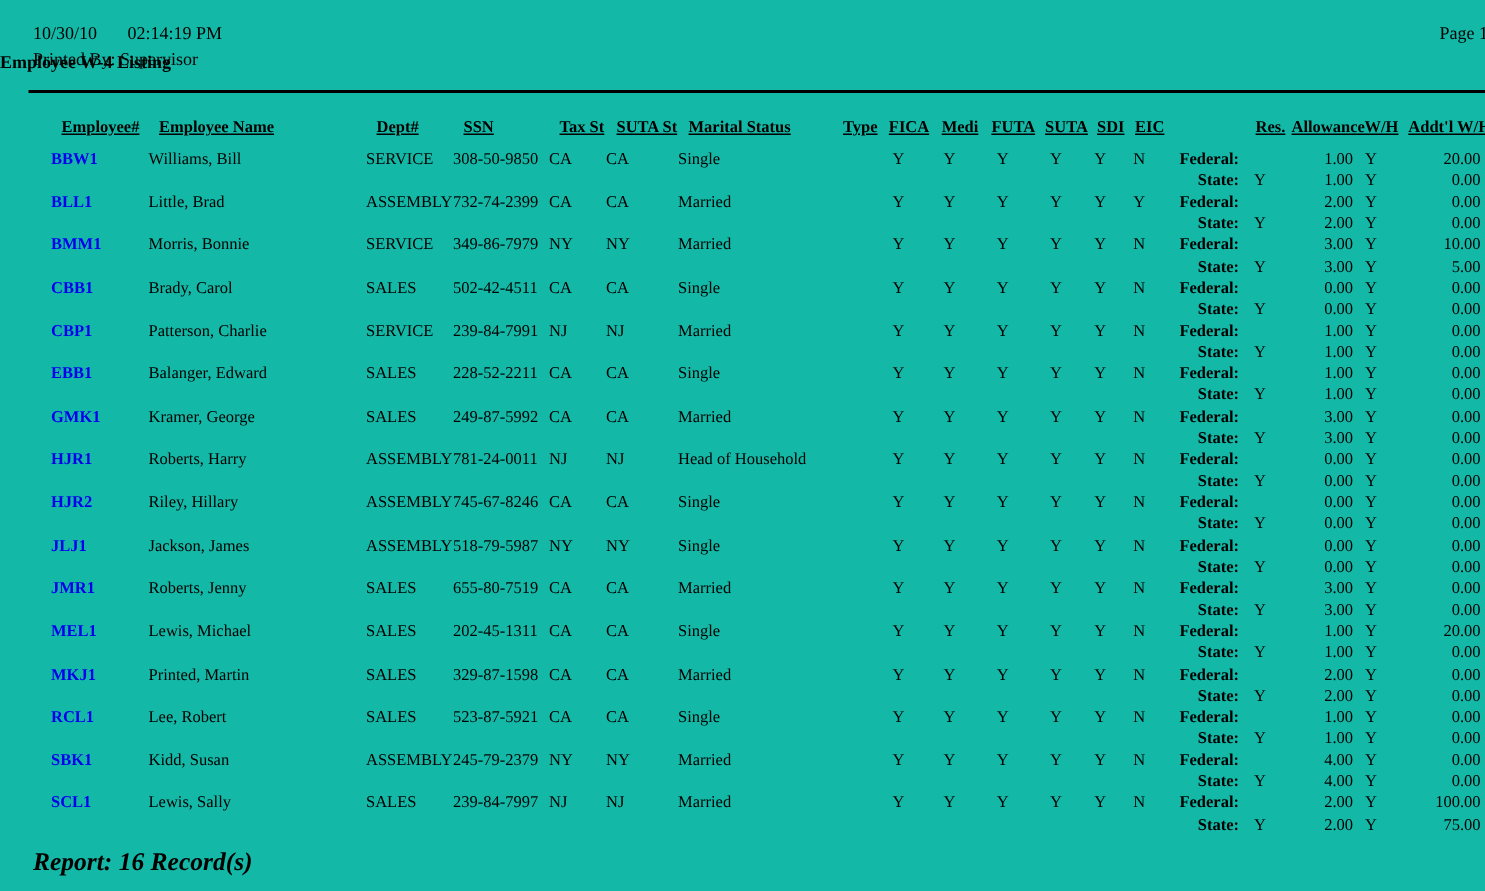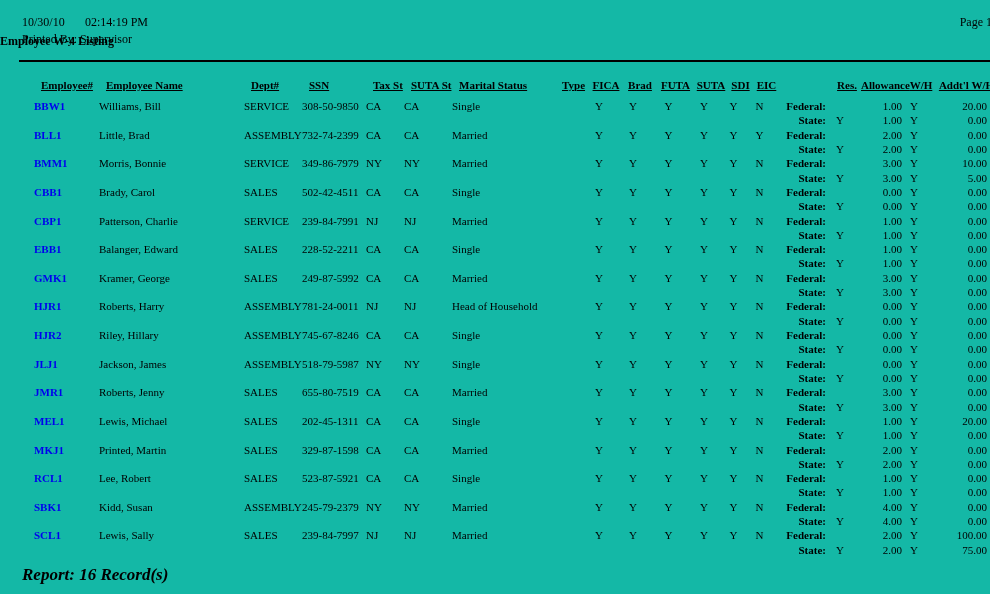--- a/index.html
+++ b/index.html
@@ -48,21 +48,21 @@
     <div class="grid-row">
         <span class="hcell cell al">Employee#</span>
         <span class="hcell cell al">Employee Name</span>
         <span class="hcell cell al">Dept#</span>
         <span class="hcell cell al">SSN</span>
         <span class="hcell cell al">Tax St</span>
         <span class="hcell cell al">SUTA St</span>
         <span class="hcell cell al">Marital Status</span>
         <span class="hcell cell al">Type</span>
         <span class="hcell cell ac">FICA</span>
-        <span class="hcell cell ac">Brad</span>
+        <span class="hcell cell ac">Medi</span>
         <span class="hcell cell ac">FUTA</span>
         <span class="hcell cell ac">SUTA</span>
         <span class="hcell cell ac">SDI</span>
         <span class="hcell cell ac">EIC</span>
         <span class="cell ar"></span>
         <span class="hcell cell ac">Res.</span>
         <span class="hcell cell ar">Allowance</span>
         <span class="hcell cell ac">W/H</span>
         <span class="hcell cell ar">Addt'l W/H</span>
       </div>

